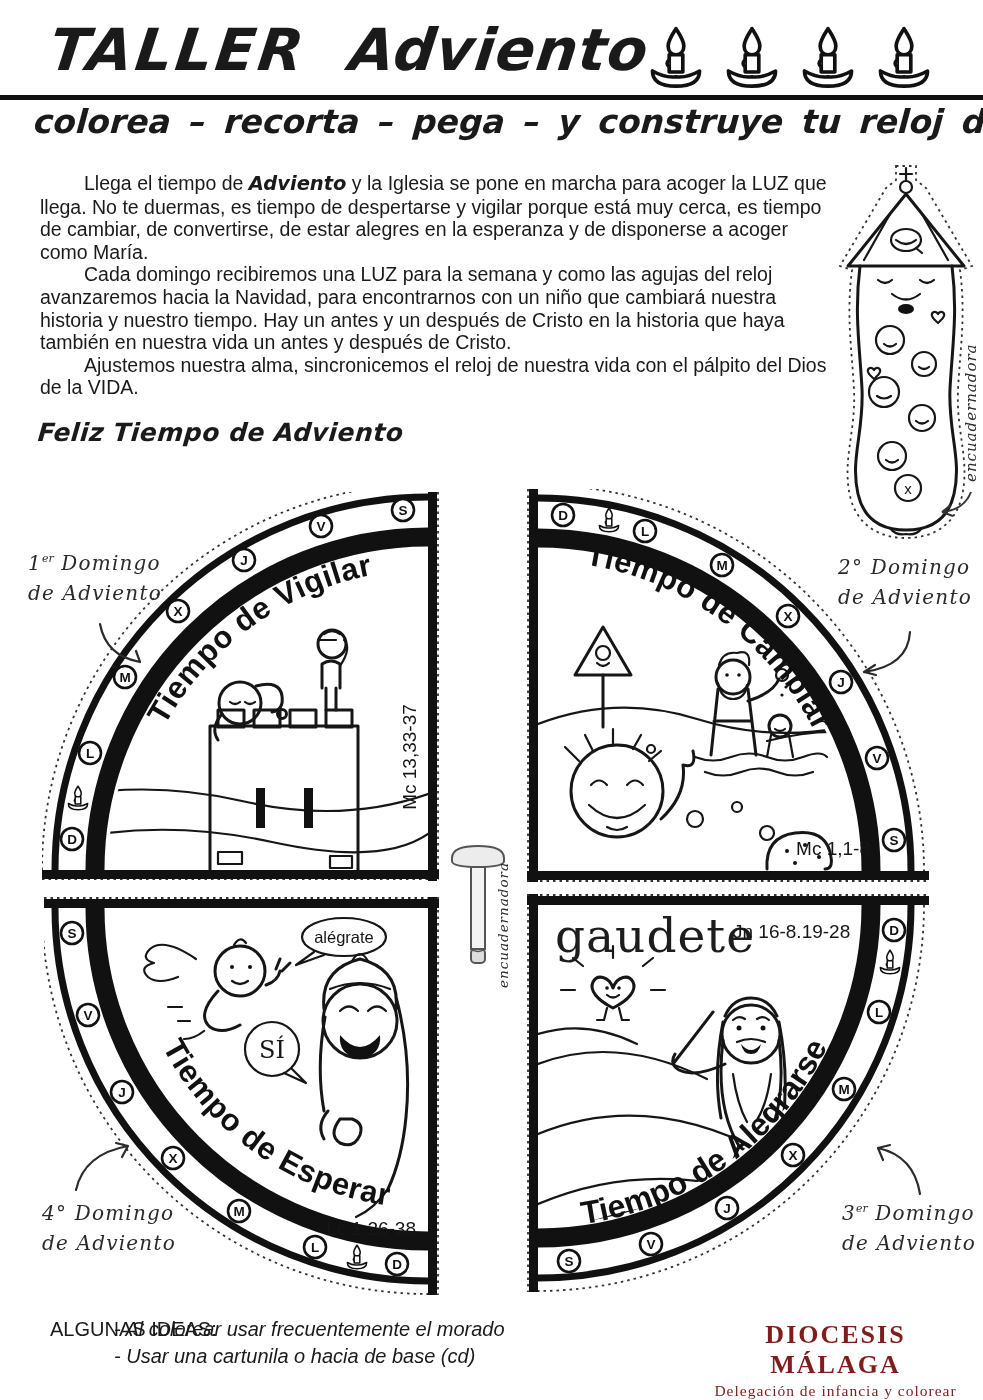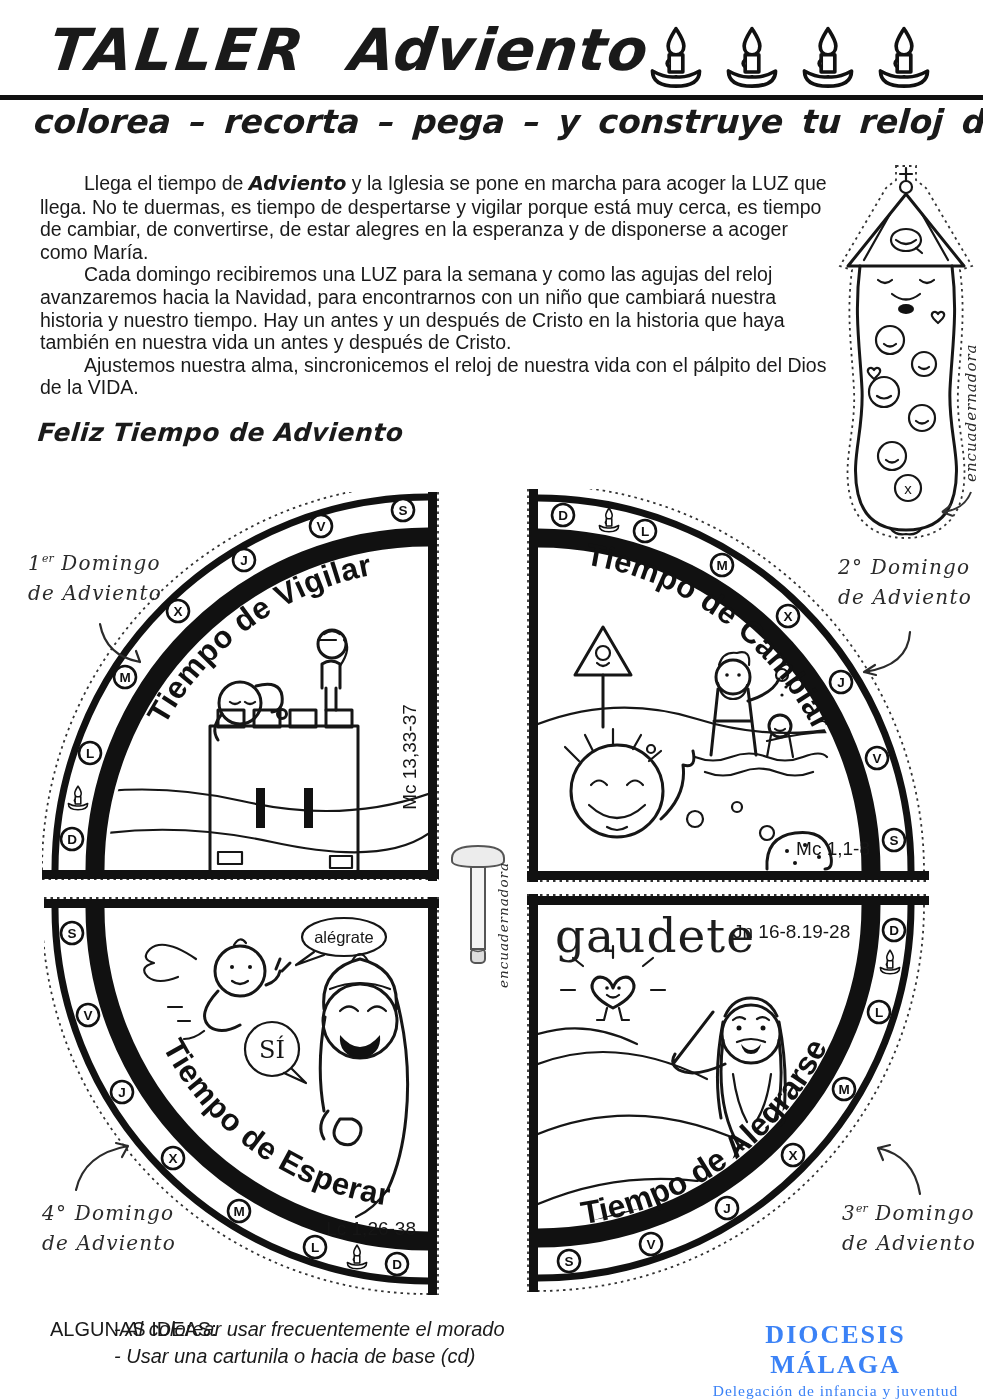--- a/index.html
+++ b/index.html
@@ -36,21 +36,21 @@
   .arc-title-big{font-size:32px;font-weight:bold;fill:#111;}
   .ref{font-size:19px;fill:#161616;}
   .bubbletxt{font-size:16.5px;fill:#161616;text-anchor:middle;}
   .sitxt{font-family:"DejaVu Serif",serif;font-size:24px;fill:#161616;text-anchor:middle;}
   .gaudete{font-family:"DejaVu Serif",serif;font-size:47px;fill:#1d1d1d;letter-spacing:1px;}
   .verttxt{font-family:"DejaVu Serif",serif;font-style:italic;font-size:15px;fill:#2b2b2b;letter-spacing:1px;}
   
   .ideas{left:50px;top:1316px;font-size:20px;line-height:27px;}
   .ideas .lbl{position:absolute;left:0;top:0;}
   .ideas .items{margin-left:64px;font-style:italic;}
-  .footer{left:698px;top:1320px;width:275px;text-align:center;font-family:"Liberation Serif",serif;color:#3b82f6;}
+  .footer{left:698px;top:1320px;width:275px;text-align:center;font-family:"Liberation Serif",serif;color:#7f1d1d;}
   .footer .org{font-size:26px;letter-spacing:2px;font-weight:bold;}
   .footer .dept{font-size:15.5px;letter-spacing:1px;margin-top:2px;}
 </style>
 </head>
 <body>
 
 <div class="page">
 
   <svg width="0" height="0" style="position:absolute" aria-hidden="true">
     <defs>
@@ -402,16 +402,16 @@
   <div class="abs ideas">
     <span class="lbl">ALGUNAS IDEAS:</span>
     <div class="items">
       <div>- Al colorear usar frecuentemente el morado</div>
       <div>- Usar una cartunila o hacia de base (cd)</div>
     </div>
   </div>
 
   <div class="abs footer">
     <div class="org">DIOCESIS MÁLAGA</div>
-    <div class="dept">Delegación de infancia y juventud</div>
+    <div class="dept">Delegación de infancia y colorear</div>
   </div>
 
 </div>
 
 </body></html>

